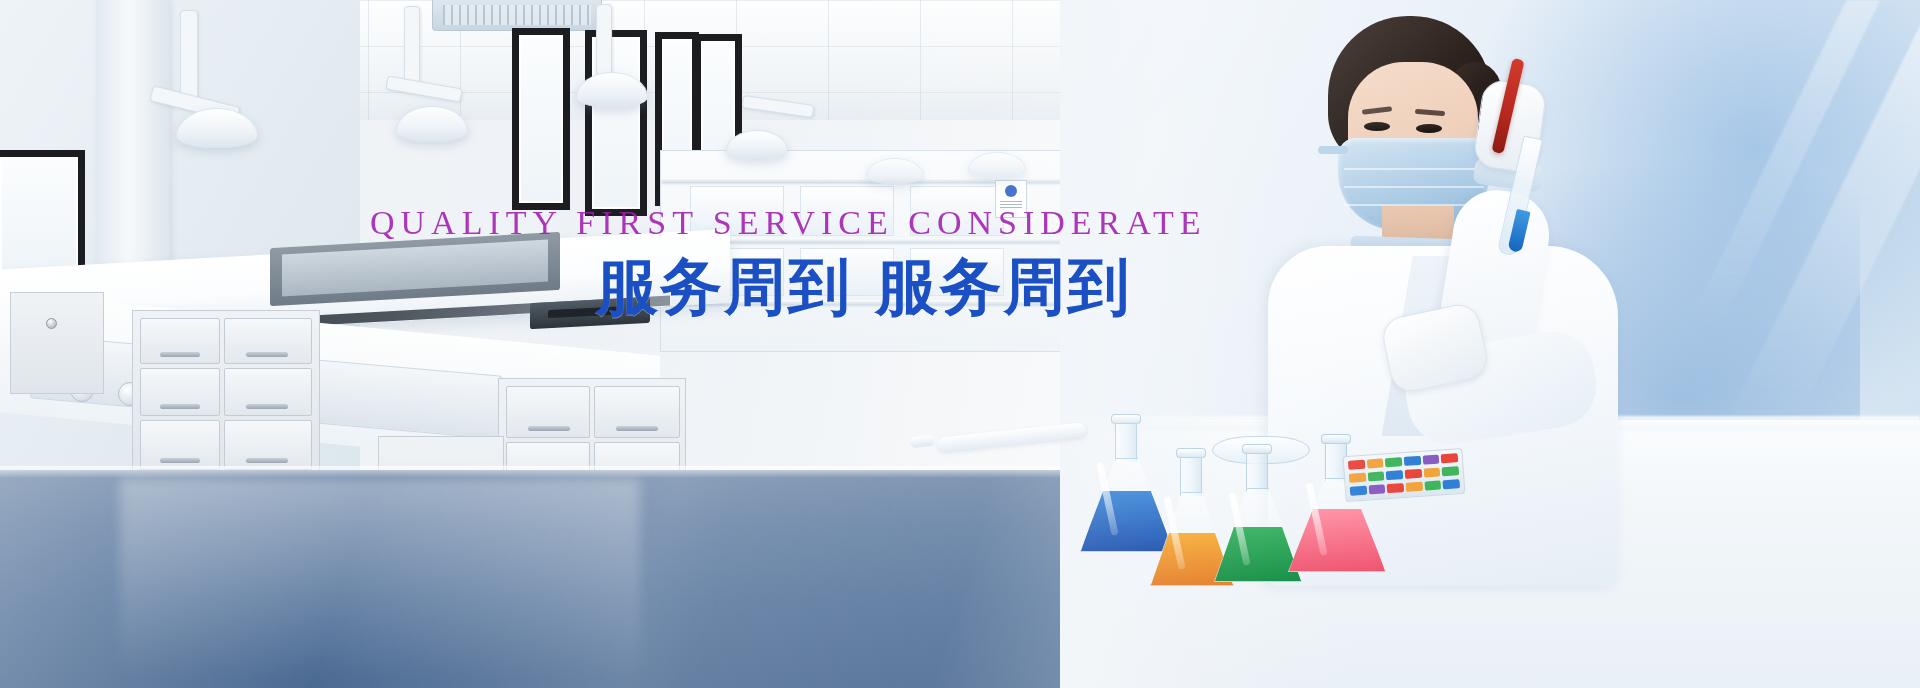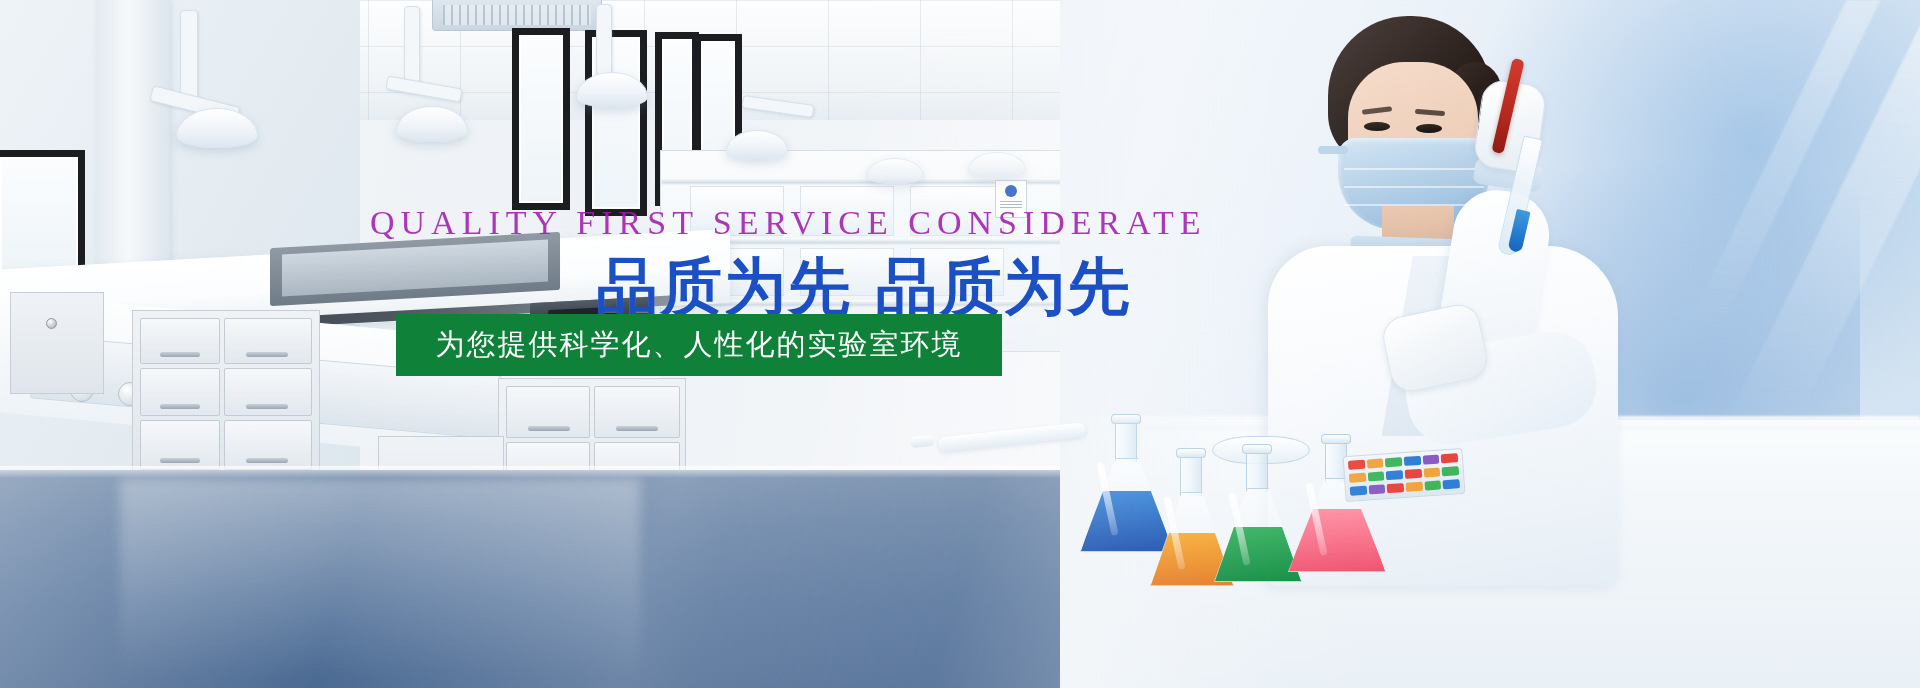--- a/index.html
+++ b/index.html
@@ -682,20 +682,17 @@
       <span style="background:#3fb55c"></span>
         <span style="background:#2f7fd6"></span>
     </div>
   </div>
 
   <div class="global-sheen"></div>
 
   <div class="copy">
     <div class="eng">QUALITY FIRST SERVICE CONSIDERATE</div>
 
-    <div class="headline">品质为先 品质为先</div>
-
-    <div class="green-bar">
-      <span class="sub">为您提供科学化、人性化的实验室环境</span>
-    </div>
+    <div class="headline">服务周到 服务周到</div>
+
   </div>
 
 </div>
 
 </body></html>

